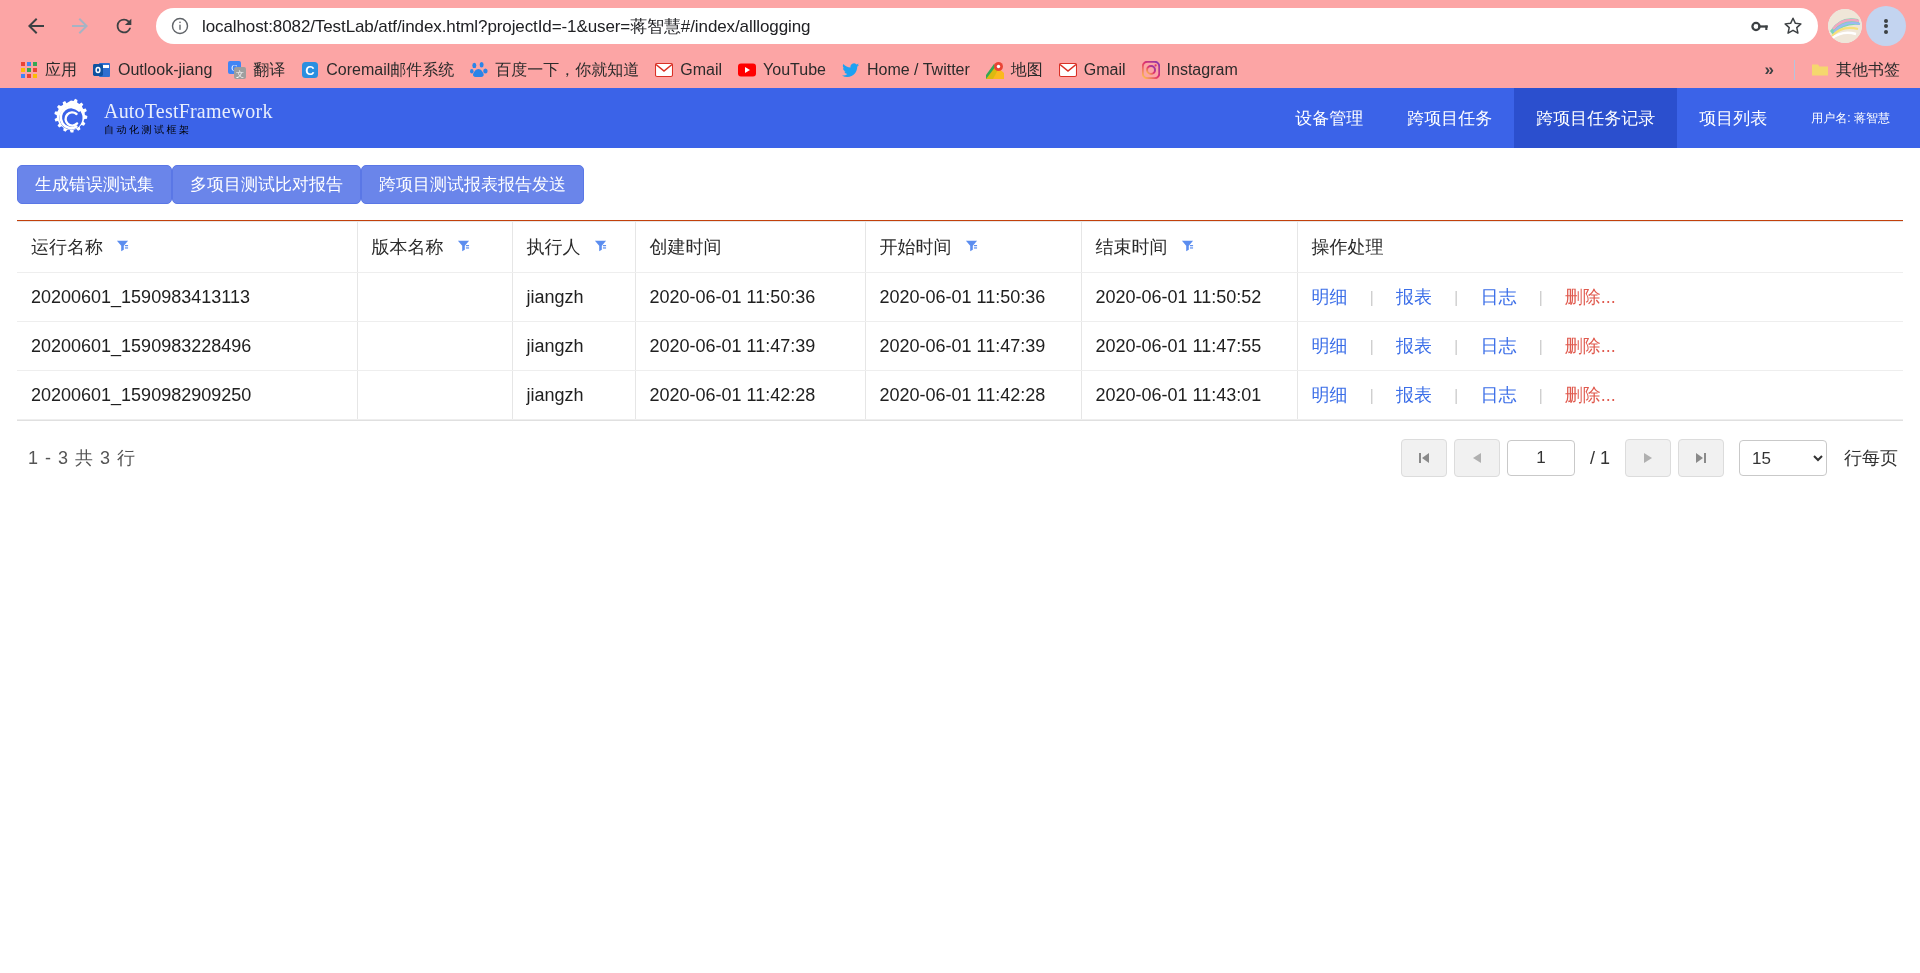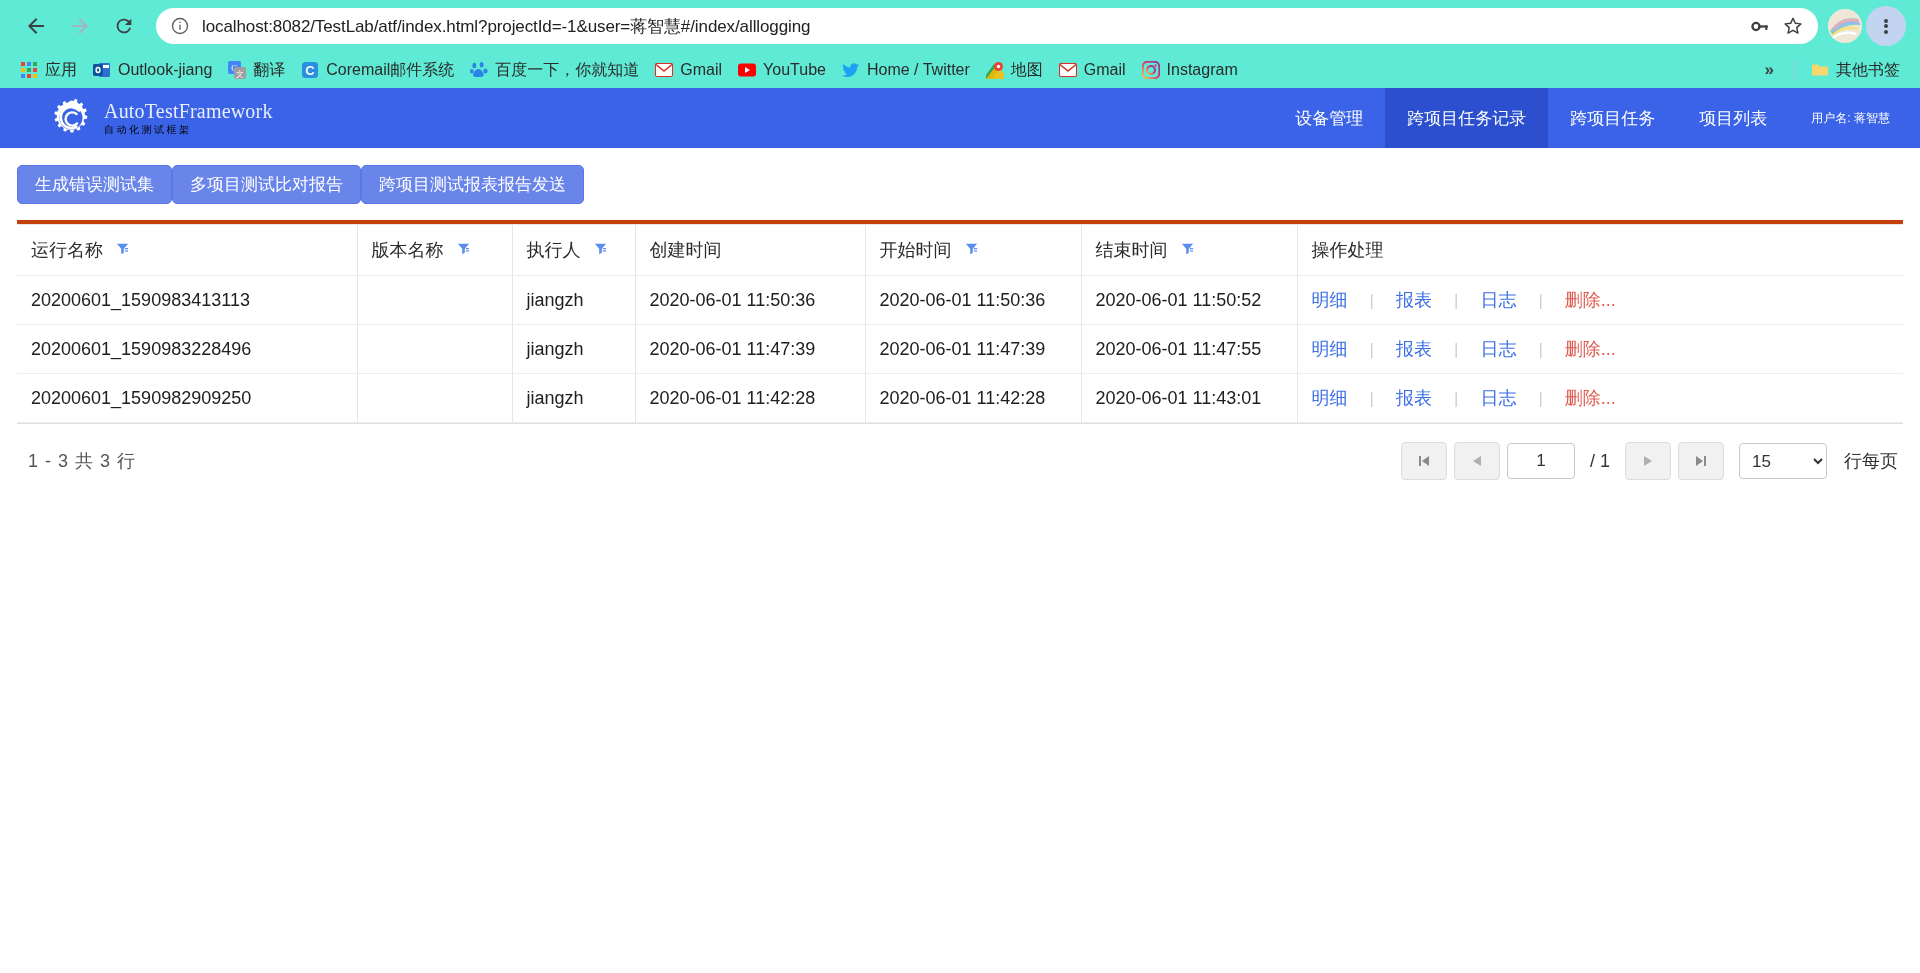--- a/index.html
+++ b/index.html
@@ -10,21 +10,21 @@
   body {
     width: 1920px;
     height: 973px;
     overflow: hidden;
     font-family: "Liberation Sans", "DejaVu Sans", sans-serif;
     -webkit-font-smoothing: antialiased;
   }
 
   
   .browser-chrome {
-    background: #5eead4;
+    background: #fca5a5;
     padding: 0;
   }
   .toolbar {
     height: 52px;
     display: flex;
     align-items: center;
     padding: 0 14px;
     box-sizing: border-box;
   }
   .nav-btn {
@@ -217,21 +217,21 @@
     border-radius: 5px;
     font-size: 17px;
     padding: 8px 17px;
     line-height: 1.25;
     font-family: inherit;
     white-space: nowrap;
   }
 
   
   .grid {
-    border-top: 4px solid #c2410c;
+    border-top: 1px solid #c2410c;
     border-bottom: 1px solid #e0e0e0;
     margin: 0 17px;
   }
   table.tbl {
     width: 100%;
     border-collapse: collapse;
     table-layout: fixed;
   }
   table.tbl th, table.tbl td {
     border: 1px solid #e6e6e6;
@@ -563,22 +563,22 @@
       </svg>
     </span>
     <span class="brand-text">
       <div class="brand-title">AutoTestFramework</div>
       <div class="brand-sub">自动化测试框架</div>
     </span>
   </div>
 
   <div class="app-nav">
     <div class="nav-item">设备管理</div>
+    <div class="nav-item">跨项目任务</div>
     <div class="nav-item active">跨项目任务记录</div>
-    <div class="nav-item">跨项目任务</div>
     <div class="nav-item">项目列表</div>
     <div class="nav-user">用户名: 蒋智慧</div>
   </div>
 </div>
 
 <div class="content">
 
   <div class="btn-row">
     <button class="abtn">生成错误测试集</button>
     <button class="abtn">多项目测试比对报告</button>

